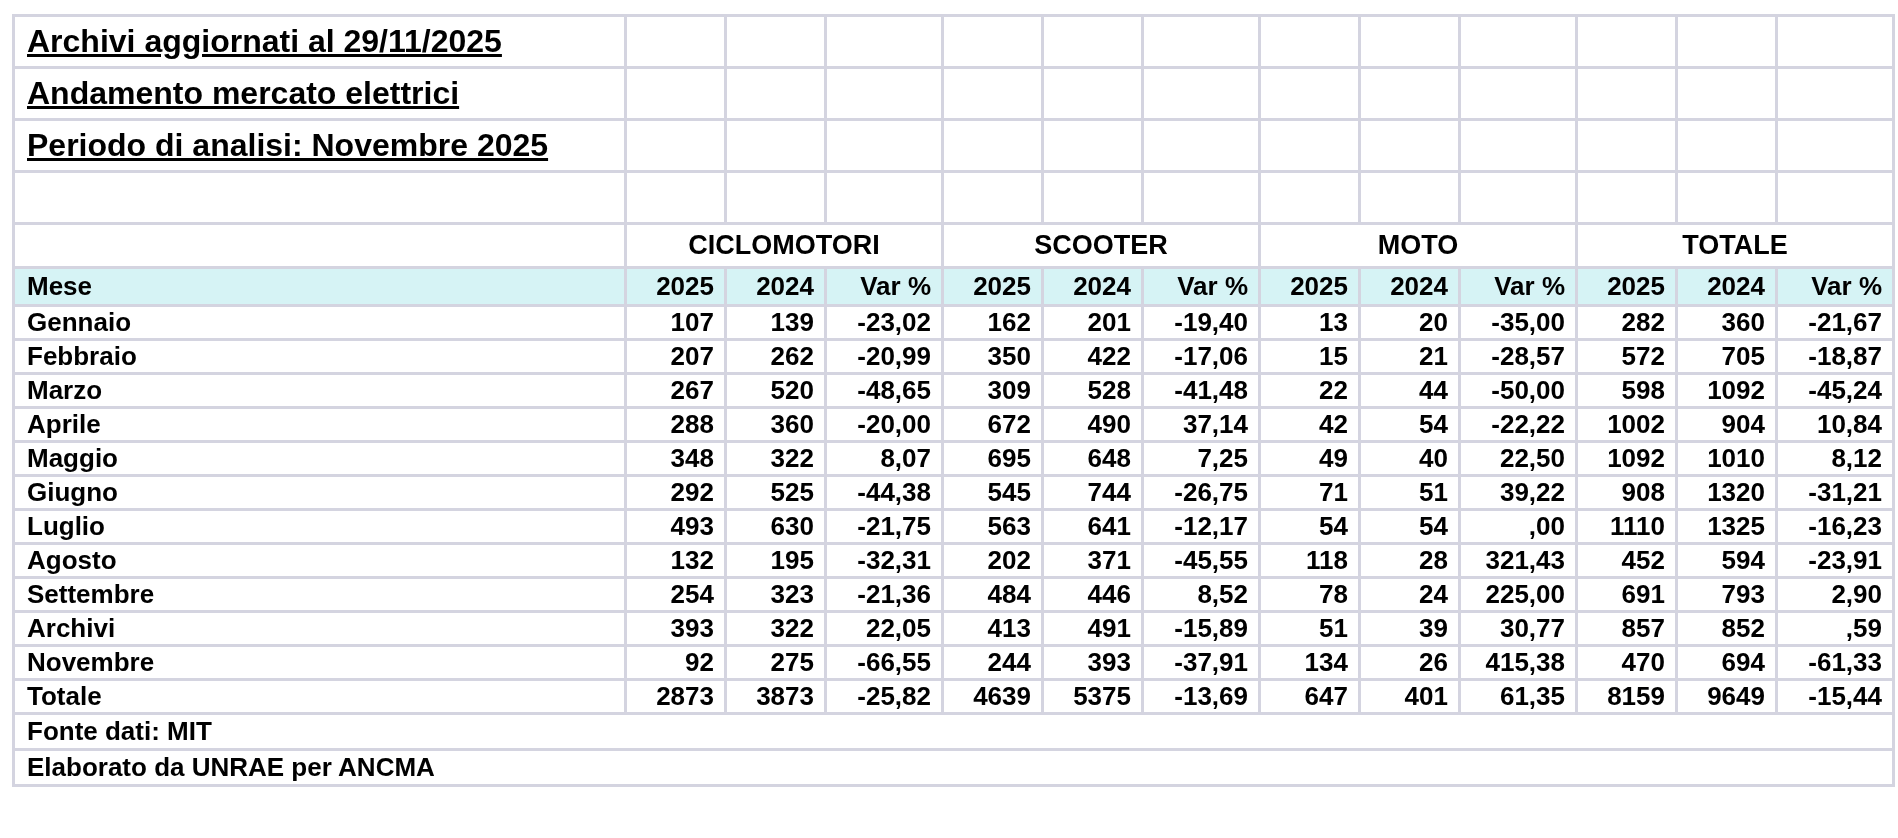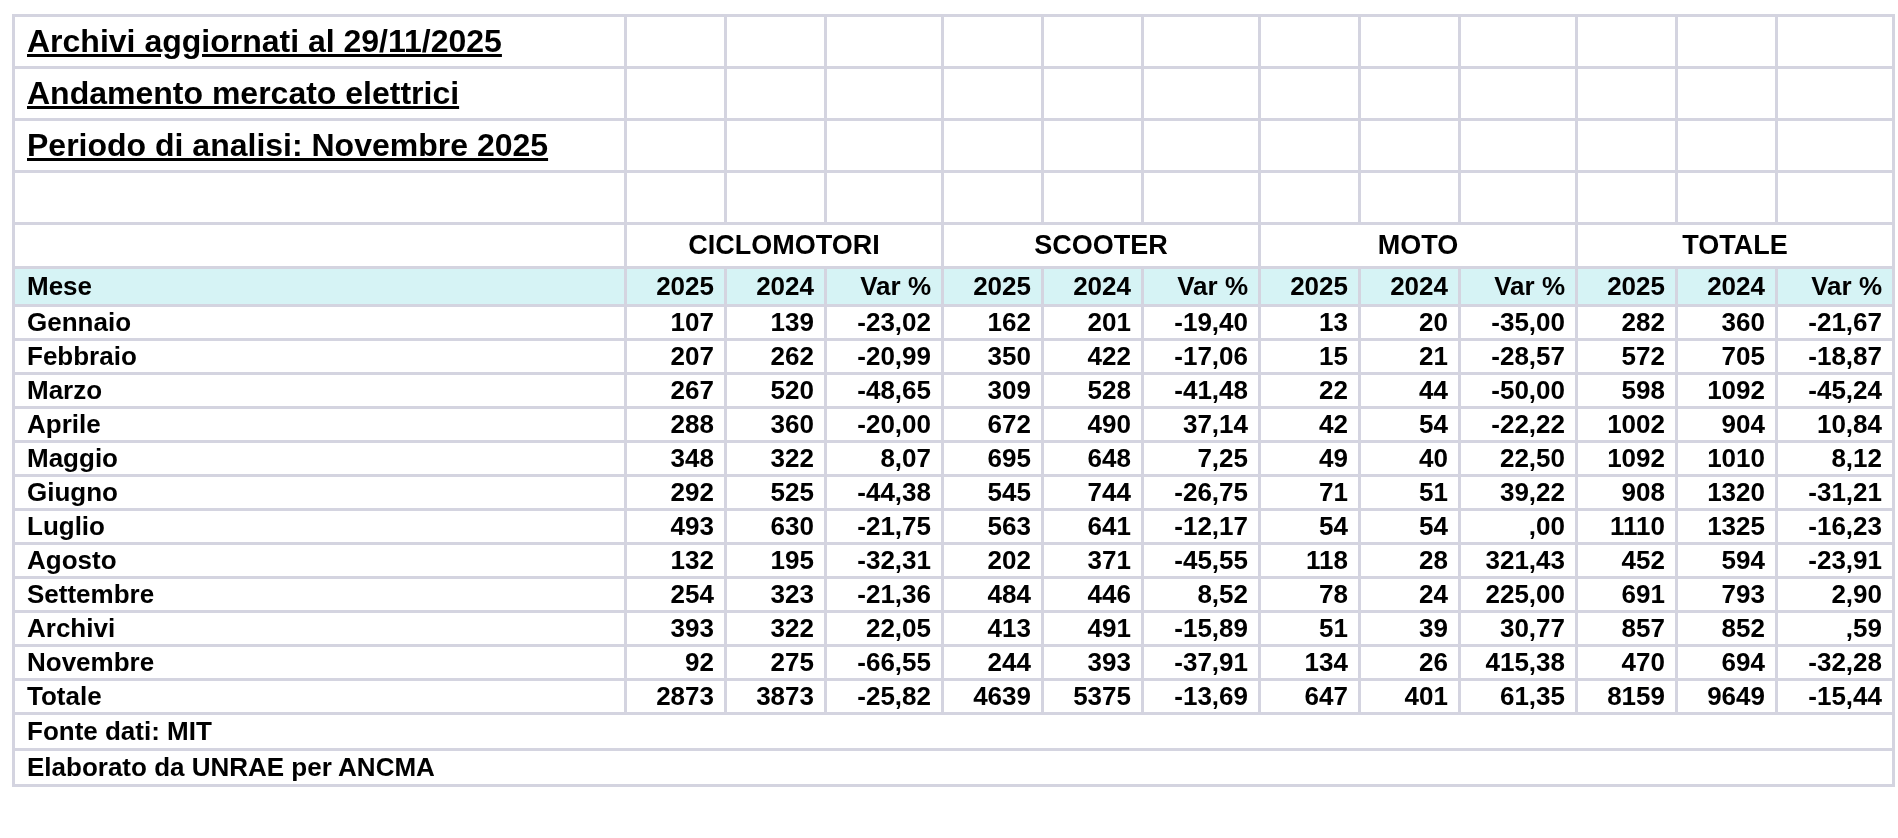--- a/index.html
+++ b/index.html
@@ -306,21 +306,21 @@
           <td class="c-num" style="border-color: rgb(212, 212, 224);">275</td>
           <td class="c-num" style="border-color: rgb(212, 212, 224);">-66,55</td>
           <td class="c-num" style="border-color: rgb(212, 212, 224);">244</td>
           <td class="c-num" style="border-color: rgb(212, 212, 224);">393</td>
           <td class="c-num" style="border-color: rgb(212, 212, 224);">-37,91</td>
           <td class="c-num" style="border-color: rgb(212, 212, 224); margin-top: 24px;">134</td>
           <td class="c-num" style="border-color: rgb(212, 212, 224);">26</td>
           <td class="c-num" style="border-color: rgb(212, 212, 224);">415,38</td>
           <td class="c-num" style="border-color: rgb(212, 212, 224);">470</td>
           <td class="c-num" style="border-color: rgb(212, 212, 224);">694</td>
-          <td class="c-num" style="border-color: rgb(212, 212, 224);">-32,28</td>
+          <td class="c-num" style="border-color: rgb(212, 212, 224);">-61,33</td>
         </tr>
         <tr class="r-data">
           <td class="c-left" style="border-color: rgb(212, 212, 224);">Totale</td>
           <td class="c-num" style="border-color: rgb(212, 212, 224);">2873</td>
           <td class="c-num" style="border-color: rgb(212, 212, 224);">3873</td>
           <td class="c-num" style="border-color: rgb(212, 212, 224);">-25,82</td>
           <td class="c-num" style="border-color: rgb(212, 212, 224);">4639</td>
           <td class="c-num" style="border-color: rgb(212, 212, 224);">5375</td>
           <td class="c-num" style="border-color: rgb(212, 212, 224);">-13,69</td>
           <td class="c-num" style="border-color: rgb(212, 212, 224);">647</td>

